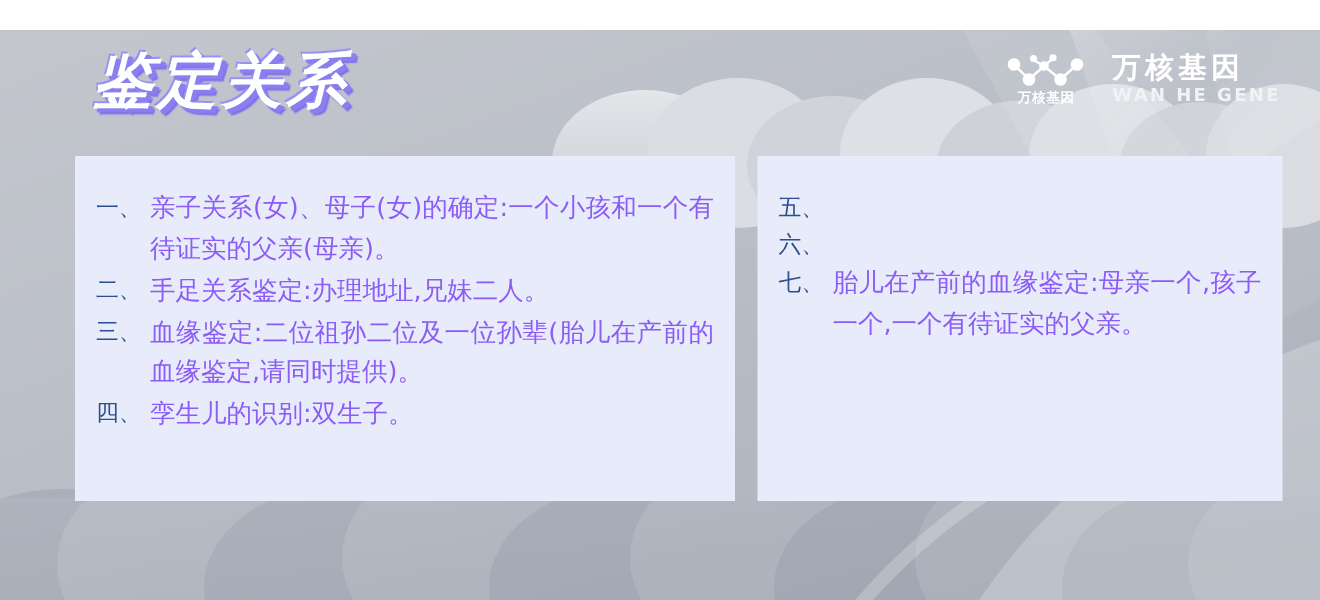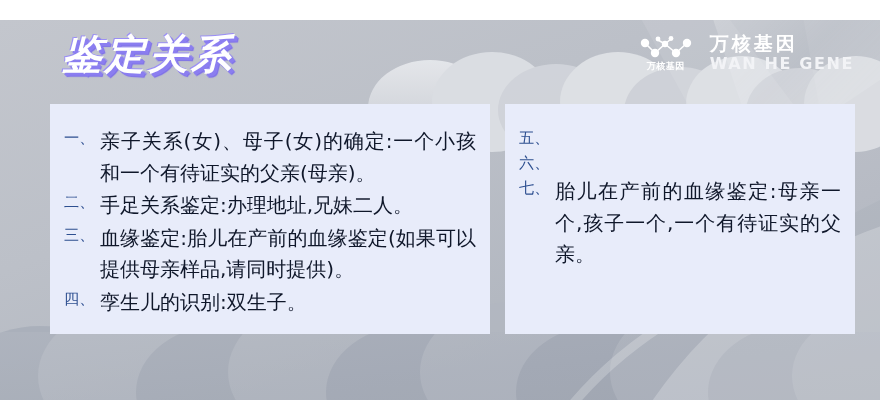--- a/index.html
+++ b/index.html
@@ -84,21 +84,21 @@
     gap: 2px;
   }
   .brand-cn {
     font-size: 19px;
     font-weight: 700;
     color: #ffffff;
     letter-spacing: 3px;
     line-height: 1.05;
   }
   .brand-en {
-    font-size: 16px;
+    font-size: 12px;
     font-weight: 700;
     color: #f2f3f6;
     letter-spacing: 1.6px;
     line-height: 1;
   }
 
   
   .panels {
     position: absolute;
     left: 0;
@@ -128,22 +128,22 @@
   }
   .item-marker {
     flex: 0 0 auto;
     width: 36px;
     color: #2d4f90;
     font-size: 15.2px;
     line-height: 1.58;
   }
   .item-text {
     flex: 1 1 auto;
-    color: #0f172a;
-    font-size: 20px;
+    color: #8b5cf6;
+    font-size: 17px;
     line-height: 1.58;
     text-align: justify;
   }
 
   
   .footer-bar {
     position: absolute;
     left: 55px;
     top: 349px;
     width: 800px;
@@ -284,21 +284,21 @@
       <div class="item">
         <span class="item-marker">一、</span>
         <span class="item-text">亲子关系(女)、母子(女)的确定:一个小孩和一个有待证实的父亲(母亲)。</span>
       </div>
       <div class="item">
         <span class="item-marker">二、</span>
         <span class="item-text">手足关系鉴定:办理地址,兄妹二人。</span>
       </div>
       <div class="item">
         <span class="item-marker">三、</span>
-        <span class="item-text">血缘鉴定:胎儿在产前的血缘鉴定(如果可以提供母亲样品,请同时提供)。</span>
+        <span class="item-text">血缘鉴定:二位祖孙二位及一位孙辈(胎儿在产前的血缘鉴定,请同时提供)。</span>
       </div>
       <div class="item">
         <span class="item-marker">四、</span>
         <span class="item-text">孪生儿的识别:双生子。</span>
       </div>
     </div>
 
     <div class="panel panel-right">
       <div class="item">
         <span class="item-marker">五、</span>

